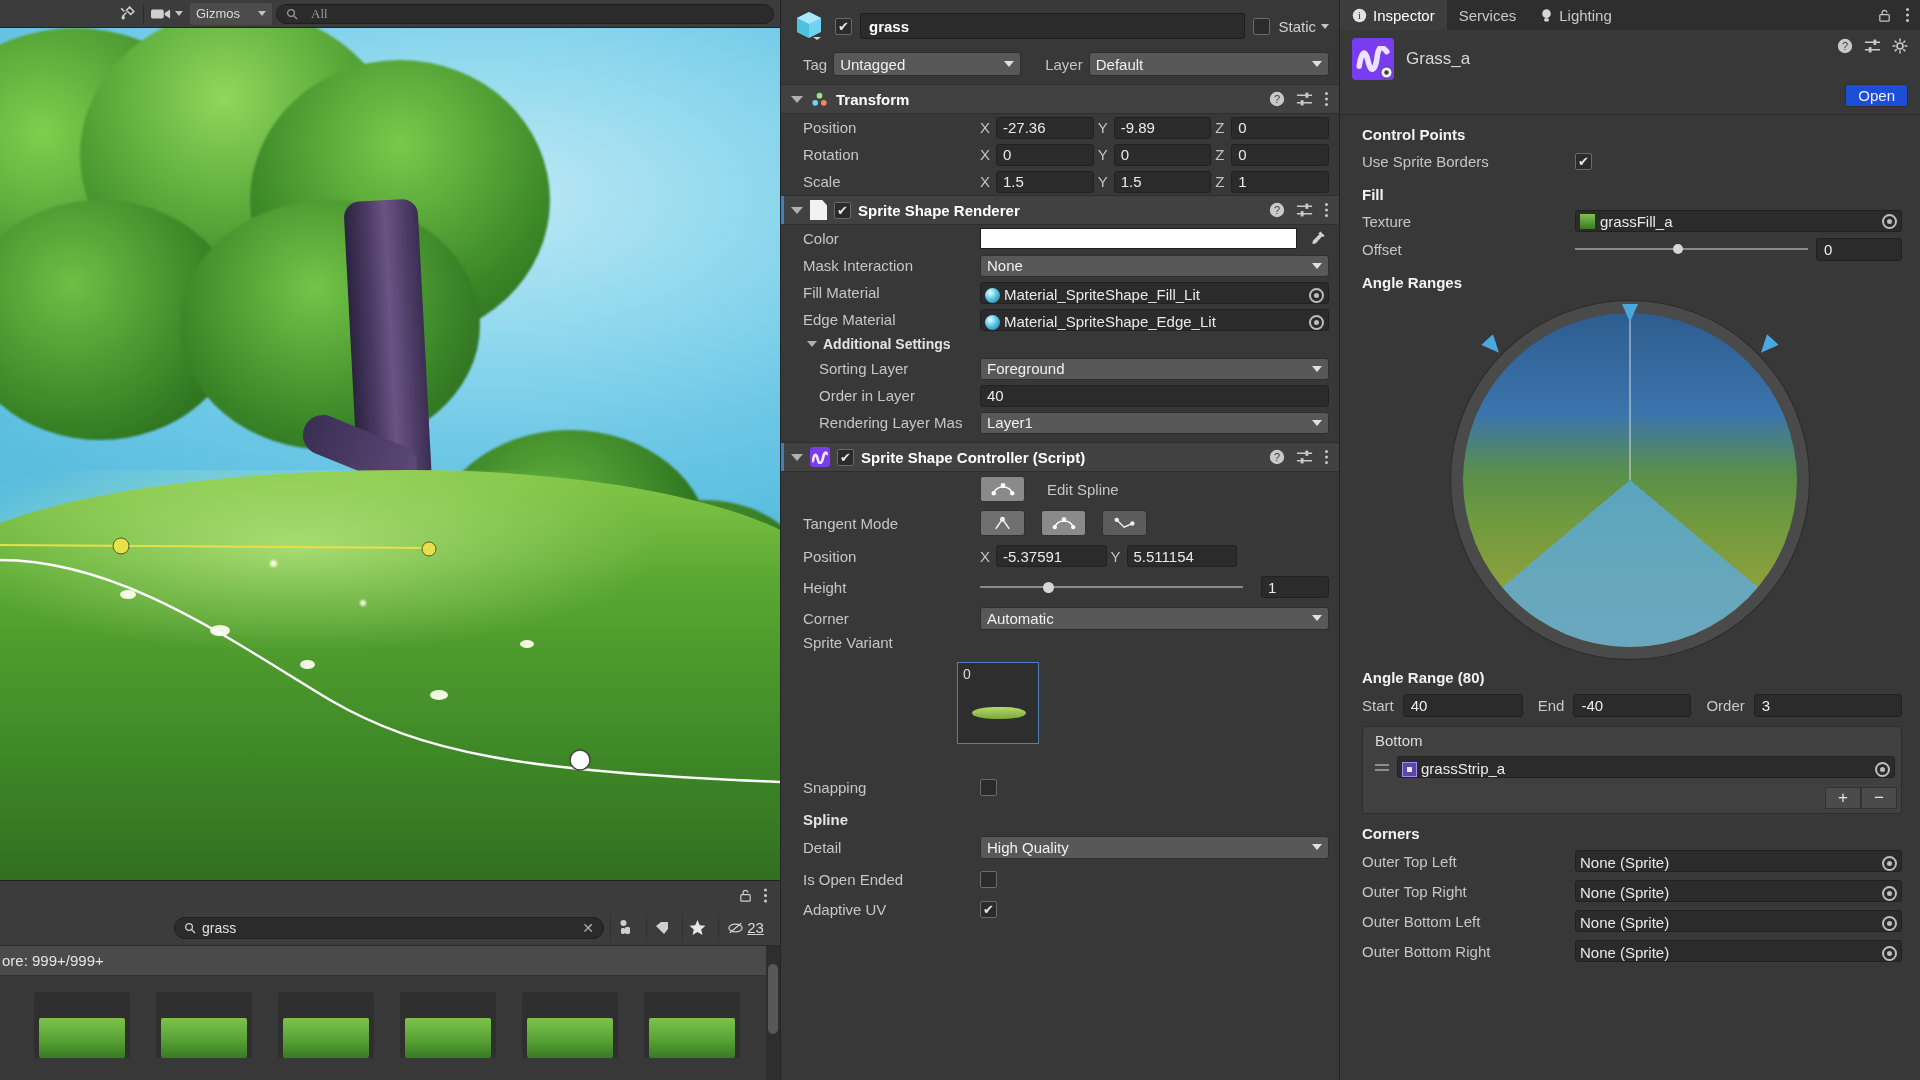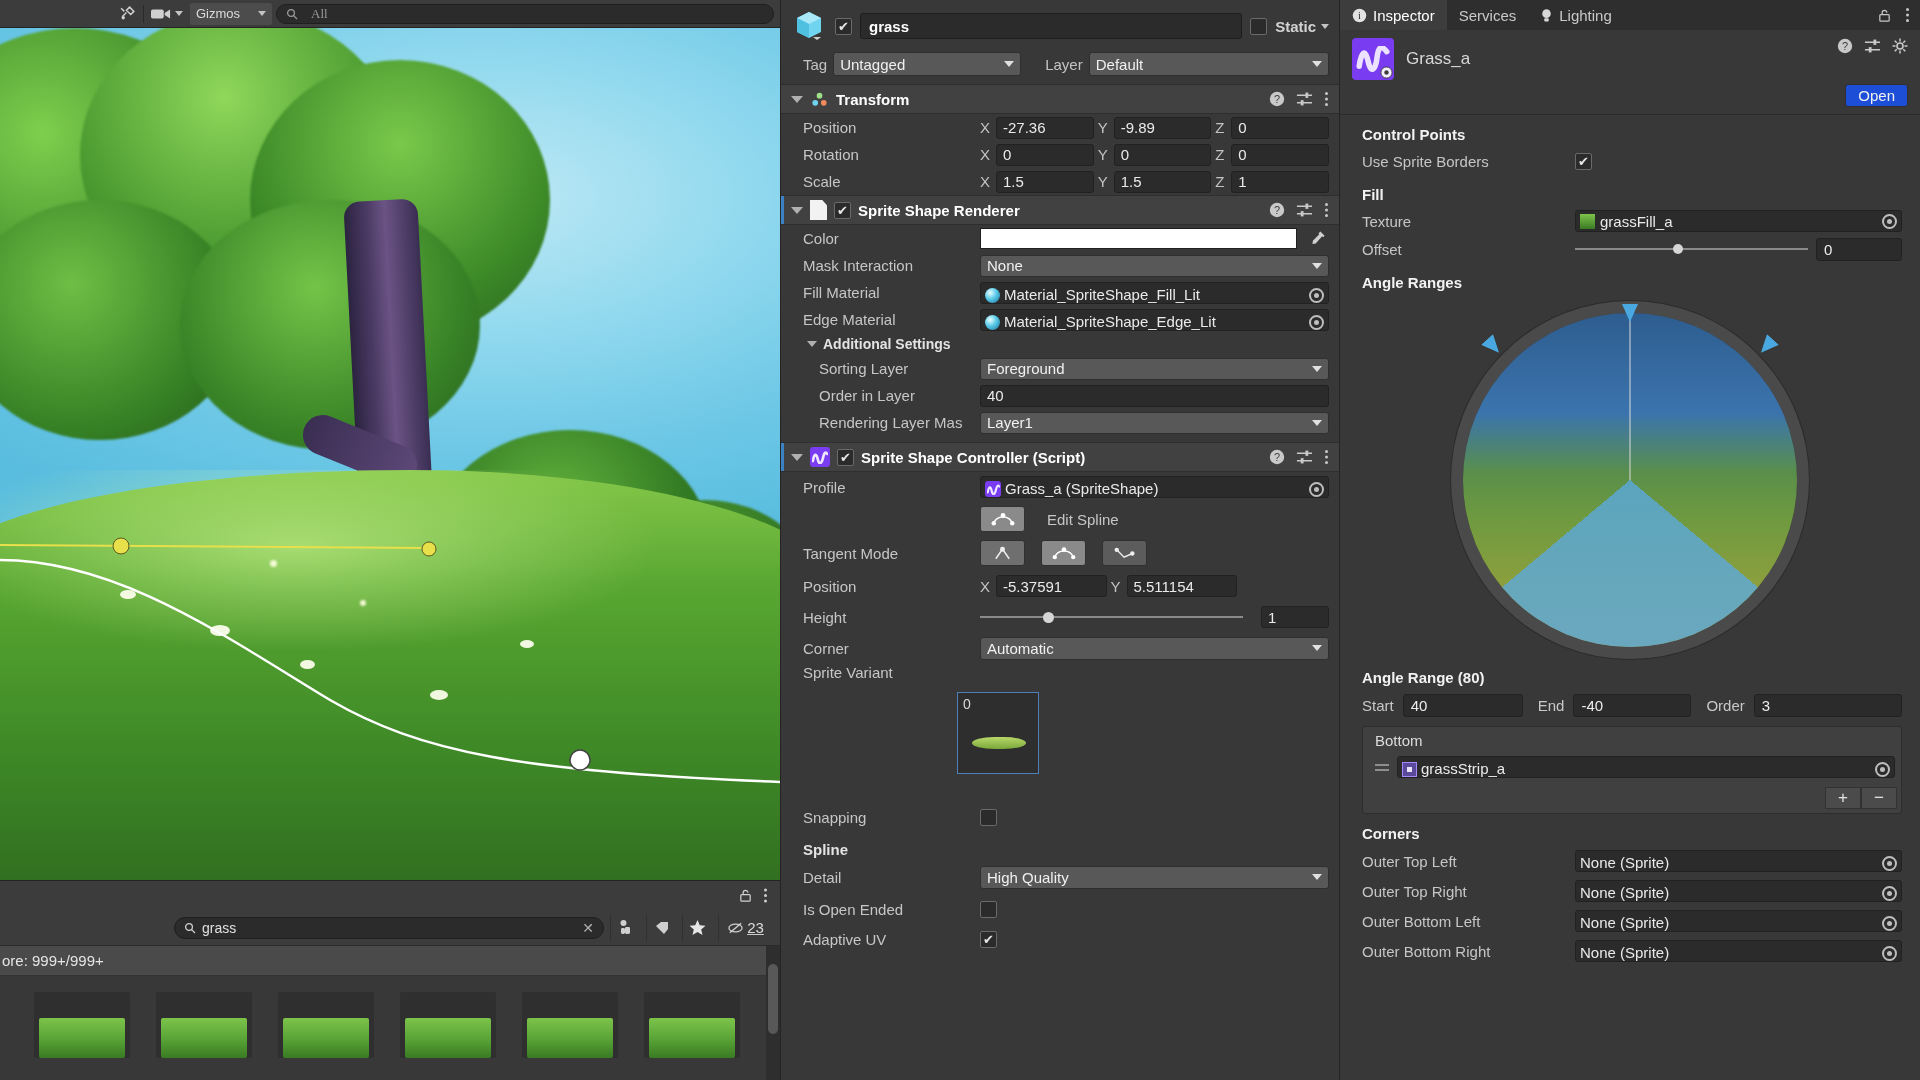--- a/index.html
+++ b/index.html
@@ -61,21 +61,21 @@
 
   
   .mid { width:560px; height:1080px; background:#383838; border-left:1px solid #242424;
     border-right:1px solid #242424; overflow:hidden; position:relative; }
   .go-head { display:flex; align-items:center; gap:8px; padding:8px 10px 6px 10px; }
   .cube-ico { width:36px; height:36px; position:relative; flex:0 0 36px; }
   .name-field { flex:1; height:26px; background:#2b2b2b; border:1px solid #1d1d1d; border-radius:3px;
     display:flex; align-items:center; padding:0 8px; color:#ffffff; font-weight:bold; font-size:15px;}
   .chk { width:17px; height:17px; background:#2b2b2b; border:1px solid #6a6a6a; border-radius:2px;
     display:flex; align-items:center; justify-content:center; color:#e8e8e8; font-size:13px; flex:0 0 17px;}
-  .static-box { display:flex; align-items:center; gap:5px; color:#d2d2d2; font-size:15px;font-weight:bold; }
+  .static-box { display:flex; align-items:center; gap:5px; color:#d2d2d2; font-size:15px; }
   .tag-row { display:flex; align-items:center; gap:6px; padding:2px 10px 8px 22px; font-size:15px; }
   .lbl { color:#c4c4c4; }
   .dropdown { height:24px; background:#585858; border:1px solid #2f2f2f; border-radius:3px;
     display:flex; align-items:center; padding:0 6px; color:#f0f0f0; font-size:15px; }
   .dropdown .arrow { margin-left:auto; width:0;height:0;border-left:5px solid transparent;
     border-right:5px solid transparent;border-top:6px solid #e0e0e0; }
   .comp-head { display:flex; align-items:center; gap:7px; height:30px; padding:0 10px;
     background:#414141; border-top:1px solid #2e2e2e; border-bottom:1px solid #2e2e2e; position:relative;}
   .comp-head.sel::before{ content:""; position:absolute; left:0; top:0; bottom:0; width:3px; background:#3b82c4; }
   .foldout { width:0;height:0;border-left:6px solid transparent;border-right:6px solid transparent;
@@ -519,34 +519,20 @@
             <rect x="5" y="9.2" width="3" height="5.6" fill="#c9c9c9"></rect>
           </svg>
         <svg width="5" height="16" viewBox="0 0 5 16">
             <circle cx="2.5" cy="2.5" r="1.5" fill="#c9c9c9"></circle>
             <circle cx="2.5" cy="8" r="1.5" fill="#c9c9c9"></circle>
             <circle cx="2.5" cy="13.5" r="1.5" fill="#c9c9c9"></circle>
           </svg>
       </span>
     </div>
 
-    <div class="row" style="height:30px">
-      <span class="rlbl">Profile</span>
-      <div class="obj-field">
-        <span class="ss-ico" style="width:16px;height:16px;flex:0 0 16px">
-          <svg width="13" height="11" viewBox="0 0 18 14">
-              <path d="M1 11c1.5-9 4-9 5.5-2S11 14 12.5 7 16 1 17 3" stroke="#efe7ff" stroke-width="3" fill="none" stroke-linecap="round"></path>
-            </svg>
-        </span>
-        <span>Grass_a (SpriteShape)</span>
-        <span class="obj-pick">
-            <i></i>
-          </span>
-      </div>
-    </div>
 
     <div class="row" style="height:34px">
       <span class="rlbl"></span>
       <span class="edit-spline-btn">
         <svg width="24" height="15" viewBox="0 0 26 16">
             <path d="M3 12c3-9 17-9 20 0" stroke="#fff" stroke-width="1.6" fill="none"></path>
             <circle cx="3" cy="12" r="2.4" fill="#fff"></circle>
             <circle cx="23" cy="12" r="2.4" fill="#fff"></circle>
             <circle cx="13" cy="3.6" r="2.6" fill="#fff"></circle>
           </svg>

